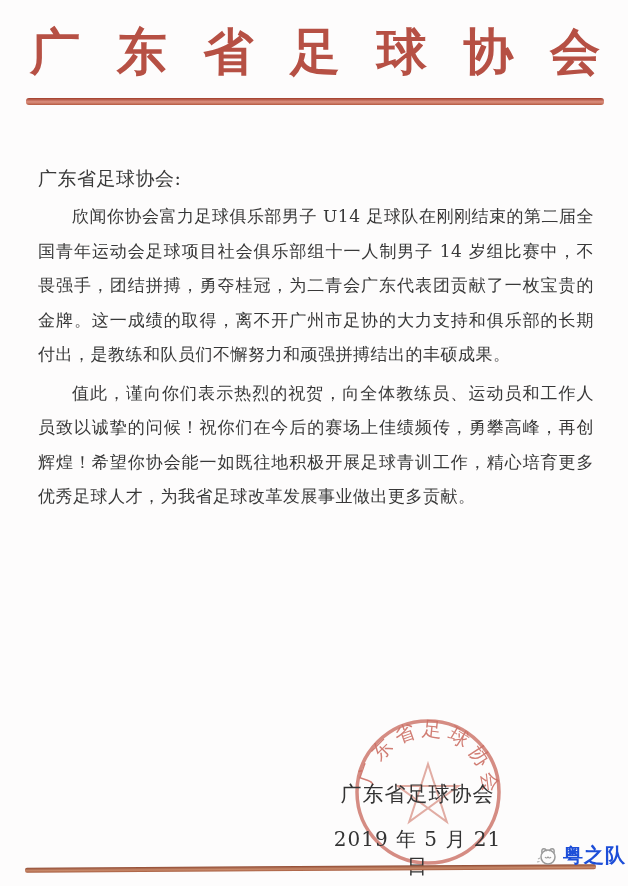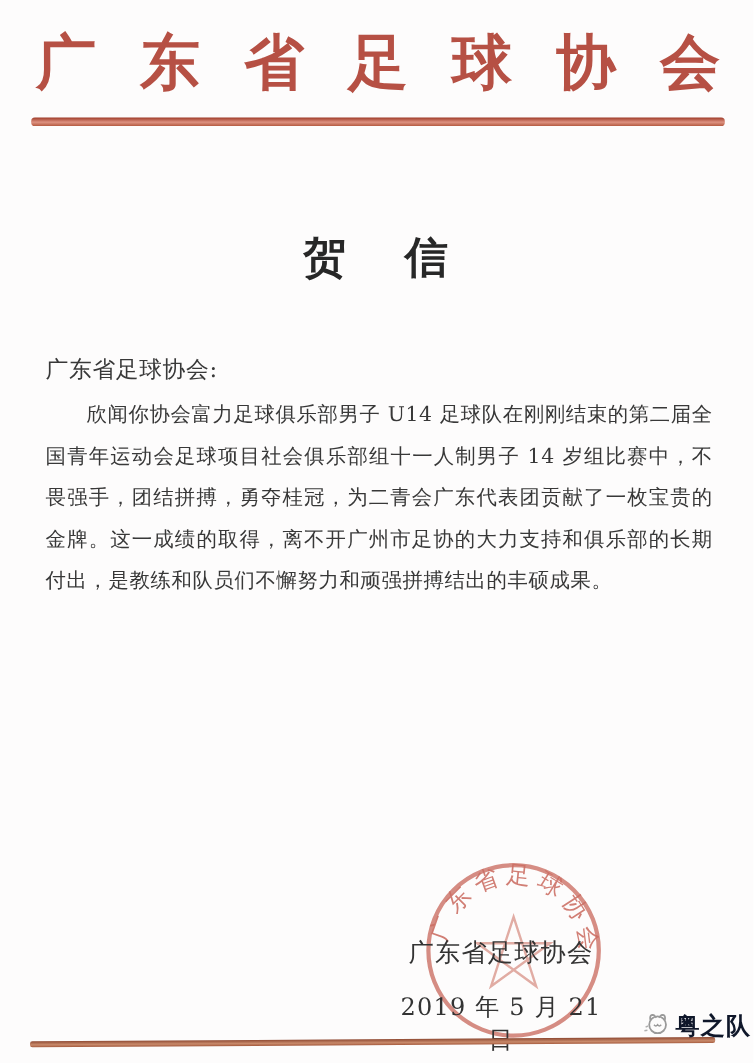--- a/index.html
+++ b/index.html
@@ -82,43 +82,43 @@
     height:5px;
     border-radius:2px;
     background:linear-gradient(180deg,#8f4a33 0%,#c98a6b 60%,#a55a3d 100%);
     transform:rotate(-0.35deg);
     z-index:3;
   }
   
   .watermark {
     position:absolute;
     right:2px; top:842px;
-    display:flex; gap:3px;
+    display:flex; align-items:center; gap:3px;
     z-index:4;
-    color:#0f172a;
+    color:#1d4ed8;
     font-family:"DejaVu Sans", sans-serif;
     font-weight:bold;
     font-size:20px;
     letter-spacing:1px;
   }
   .watermark svg { display:block; }
 </style>
 </head>
 <body>
 
 <div class="page">
 
   <div class="letterhead">广 东 省 足 球 协 会</div>
   <div class="letterhead-rule"></div>
 
-  <h1 class="letter-title">贺 信</h1>
 
   <p class="salutation">广东省足球协会:</p>
 
   <p class="body-para">欣闻你协会富力足球俱乐部男子 U14 足球队在刚刚结束的第二届全国青年运动会足球项目社会俱乐部组十一人制男子 14 岁组比赛中，不畏强手，团结拼搏，勇夺桂冠，为二青会广东代表团贡献了一枚宝贵的金牌。这一成绩的取得，离不开广州市足协的大力支持和俱乐部的长期付出，是教练和队员们不懈努力和顽强拼搏结出的丰硕成果。</p>
+  <p class="body-para">值此，谨向你们表示热烈的祝贺，向全体教练员、运动员和工作人员致以诚挚的问候！祝你们在今后的赛场上佳绩频传，勇攀高峰，再创辉煌！希望你协会能一如既往地积极开展足球青训工作，精心培育更多优秀足球人才，为我省足球改革发展事业做出更多贡献。</p>
 
   <div class="seal">
     <svg width="152" height="152" viewBox="0 0 152 152">
       <circle cx="76" cy="76" r="71" fill="none" stroke="#c96a5e" stroke-width="3.5" opacity="0.9"></circle>
       <path id="sealArc" d="M 20 76 A 56 56 0 0 1 132 76" fill="none"></path>
       <path d="M76,48 L94.8,105.9 L45.6,70.1 L106.4,70.1 L57.2,105.9 Z" fill="none" stroke="#cf7668" stroke-width="2" opacity="0.7"></path>
       <text font-size="20" fill="#c4584c" letter-spacing="5" opacity="0.9" transform="rotate(6 76 76)">
         <textPath href="#sealArc" startOffset="50%" text-anchor="middle">广东省足球协会</textPath>
       </text>
     </svg>

